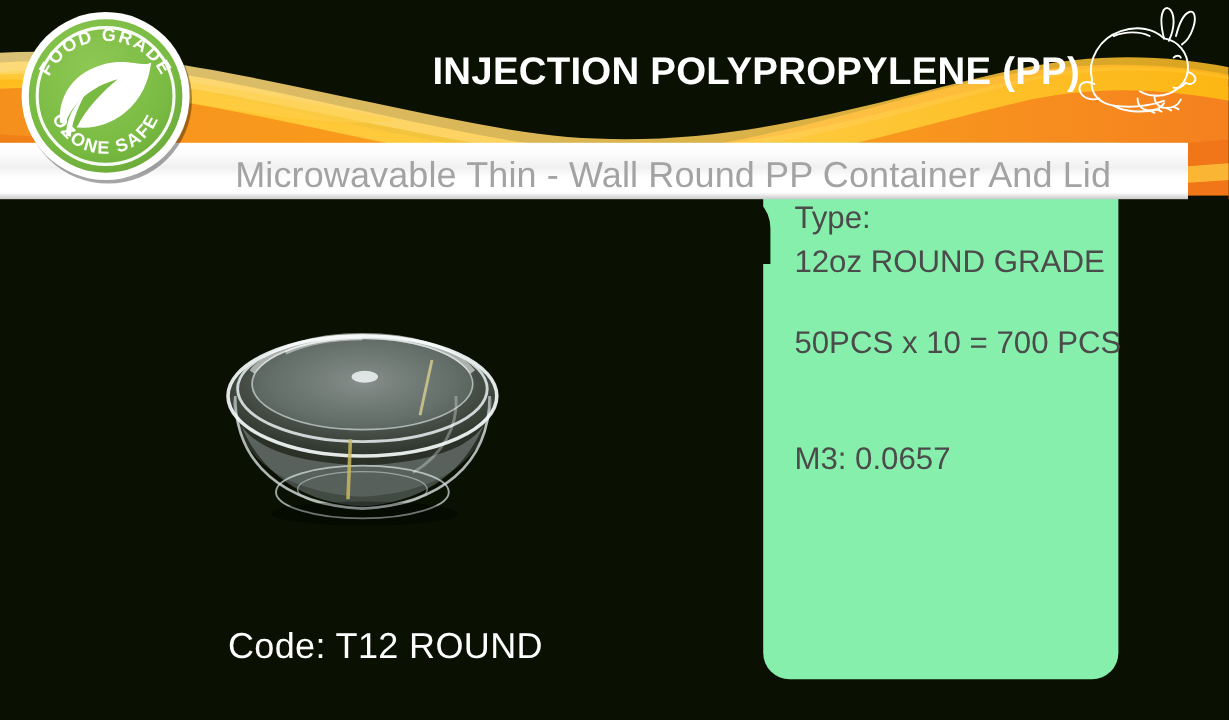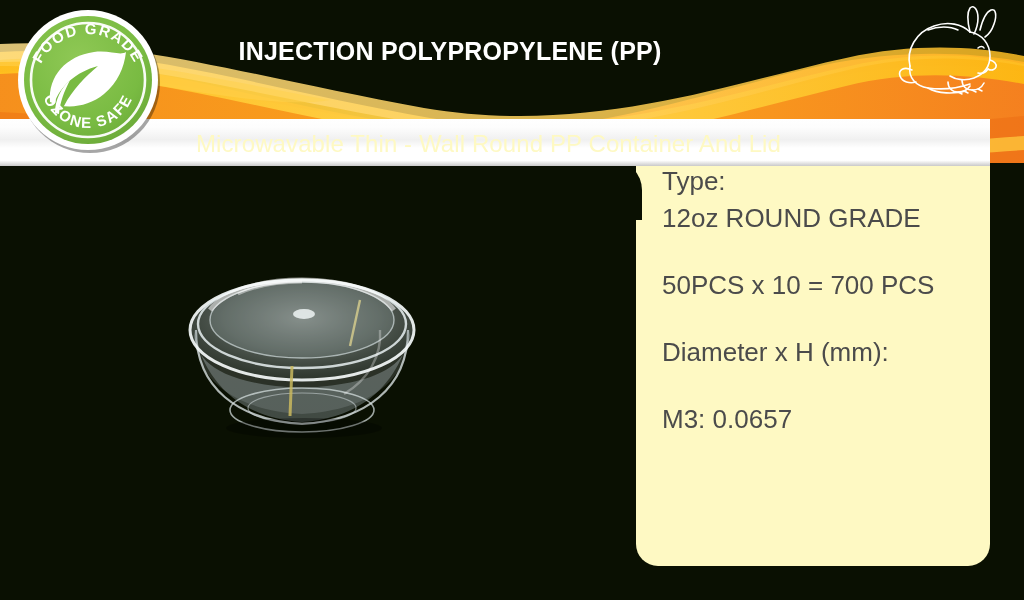--- a/index.html
+++ b/index.html
@@ -30,23 +30,23 @@
     left: 0; top: 0;
     width: 1024px;
     height: 166px;
     display: block;
   }
 
   #page-title {
     position: absolute;
     left: 0; top: 20px;
     width: 900px;
-    text-align: center;
+    text-align: right;
     color: #ffffff;
-    font-size: 25px;
+    font-size: 32px;
     font-weight: bold;
     letter-spacing: 0.2px;
     z-index: 6;
     white-space: nowrap;
   }
 
   
   #rabbit-logo {
     position: absolute;
     right: 14px; top: 4px;
@@ -71,22 +71,22 @@
     width: 990px;
     height: 47px;
     background: linear-gradient(to bottom,
         #ffffff 0%, #fdfdfd 18%, #f0f0f0 44%,
         #ffffff 62%, #ffffff 88%, #c9c9c9 100%);
     z-index: 5;
   }
   #subtitle-text {
     position: absolute;
     left: 196px; top: 130px;
-    color: #fef9c3;
-    font-size: 24px;
+    color: #a3a3a3;
+    font-size: 30px;
     letter-spacing: 0.1px;
     white-space: nowrap;
     z-index: 6;
   }
 
   
   #body-area {
     position: absolute;
     left: 0; top: 163px;
     width: 1024px;
@@ -103,23 +103,23 @@
     height: 60px;
     background: #0a1002;
     border-top-right-radius: 30px;
     z-index: 4;
   }
 
   
   #info-panel {
     position: absolute;
     left: 636px; top: 119px;
-    width: 354px;
+    width: 296px;
     height: 447px;
-    background: #fef9c3;
+    background: #86efac;
     border-bottom-left-radius: 22px;
     border-bottom-right-radius: 22px;
     z-index: 3;
     box-sizing: border-box;
     padding: 44px 0 0 26px;
   }
   .info-line {
     color: #4b4b4b;
     font-size: 26px;
     line-height: 37px;
@@ -242,21 +242,20 @@
 
   <div id="body-area"></div>
   <div id="dark-notch"></div>
 
   <div id="info-panel">
     <div class="info-line">Type:</div>
     <div class="info-line">12oz ROUND GRADE</div>
     <div class="info-gap"></div>
     <div class="info-line">50PCS x 10 = 700 PCS</div>
     <div class="info-gap"></div>
-    <div class="info-line">Diameter x H (mm):</div>
     <div class="info-gap"></div>
     <div class="info-line">M3:  0.0657</div>
   </div>
 
   <svg id="product-photo" viewBox="0 0 300 222">
     <defs>
       <radialGradient id="lidG" cx="50%" cy="38%" r="62%">
         <stop offset="0%" stop-color="#dfe6e8" stop-opacity="0.55"></stop>
         <stop offset="55%" stop-color="#b9c5c8" stop-opacity="0.42"></stop>
         <stop offset="100%" stop-color="#7f8c8e" stop-opacity="0.30"></stop>
@@ -294,20 +293,21 @@
     <path d="M58,72 C74,52 110,42 150,42 C190,42 226,52 242,72" fill="none" stroke="#ffffff" stroke-width="5" opacity="0.55"></path>
     <path d="M86,56 C108,46 130,44 150,44" fill="none" stroke="#ffffff" stroke-width="3" opacity="0.45"></path>
     <path d="M228,92 C230,118 216,142 192,156" fill="none" stroke="#ffffff" stroke-width="2.4" opacity="0.30"></path>
 
     <path d="M208,62 L198,108" stroke="#d9cf8e" stroke-width="2.4" opacity="0.80" fill="none"></path>
     <path d="M140,128 L138,178" stroke="#c9b95e" stroke-width="3" opacity="0.85" fill="none"></path>
 
     <ellipse cx="152" cy="190" rx="78" ry="10" fill="#000000" opacity="0.30"></ellipse>
   </svg>
 
+  <div id="code-label">Code:  T12 ROUND</div>
 
   <svg id="badge" viewBox="0 0 148 148">
     <defs>
       <path id="arcTop" d="M 22,80 A 52,52 0 0 1 126,80" fill="none"></path>
       <path id="arcBot" d="M 26,74 A 48,48 0 0 0 122,74" fill="none"></path>
       <radialGradient id="badgeG" cx="42%" cy="34%" r="72%">
         <stop offset="0%" stop-color="#8fc855"></stop>
         <stop offset="70%" stop-color="#79bb42"></stop>
         <stop offset="100%" stop-color="#6aa838"></stop>
       </radialGradient>

